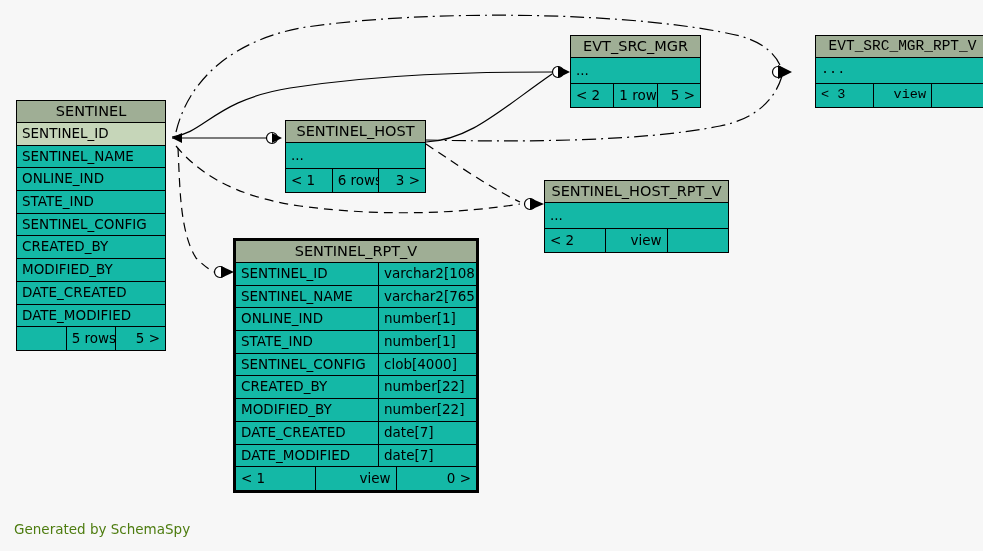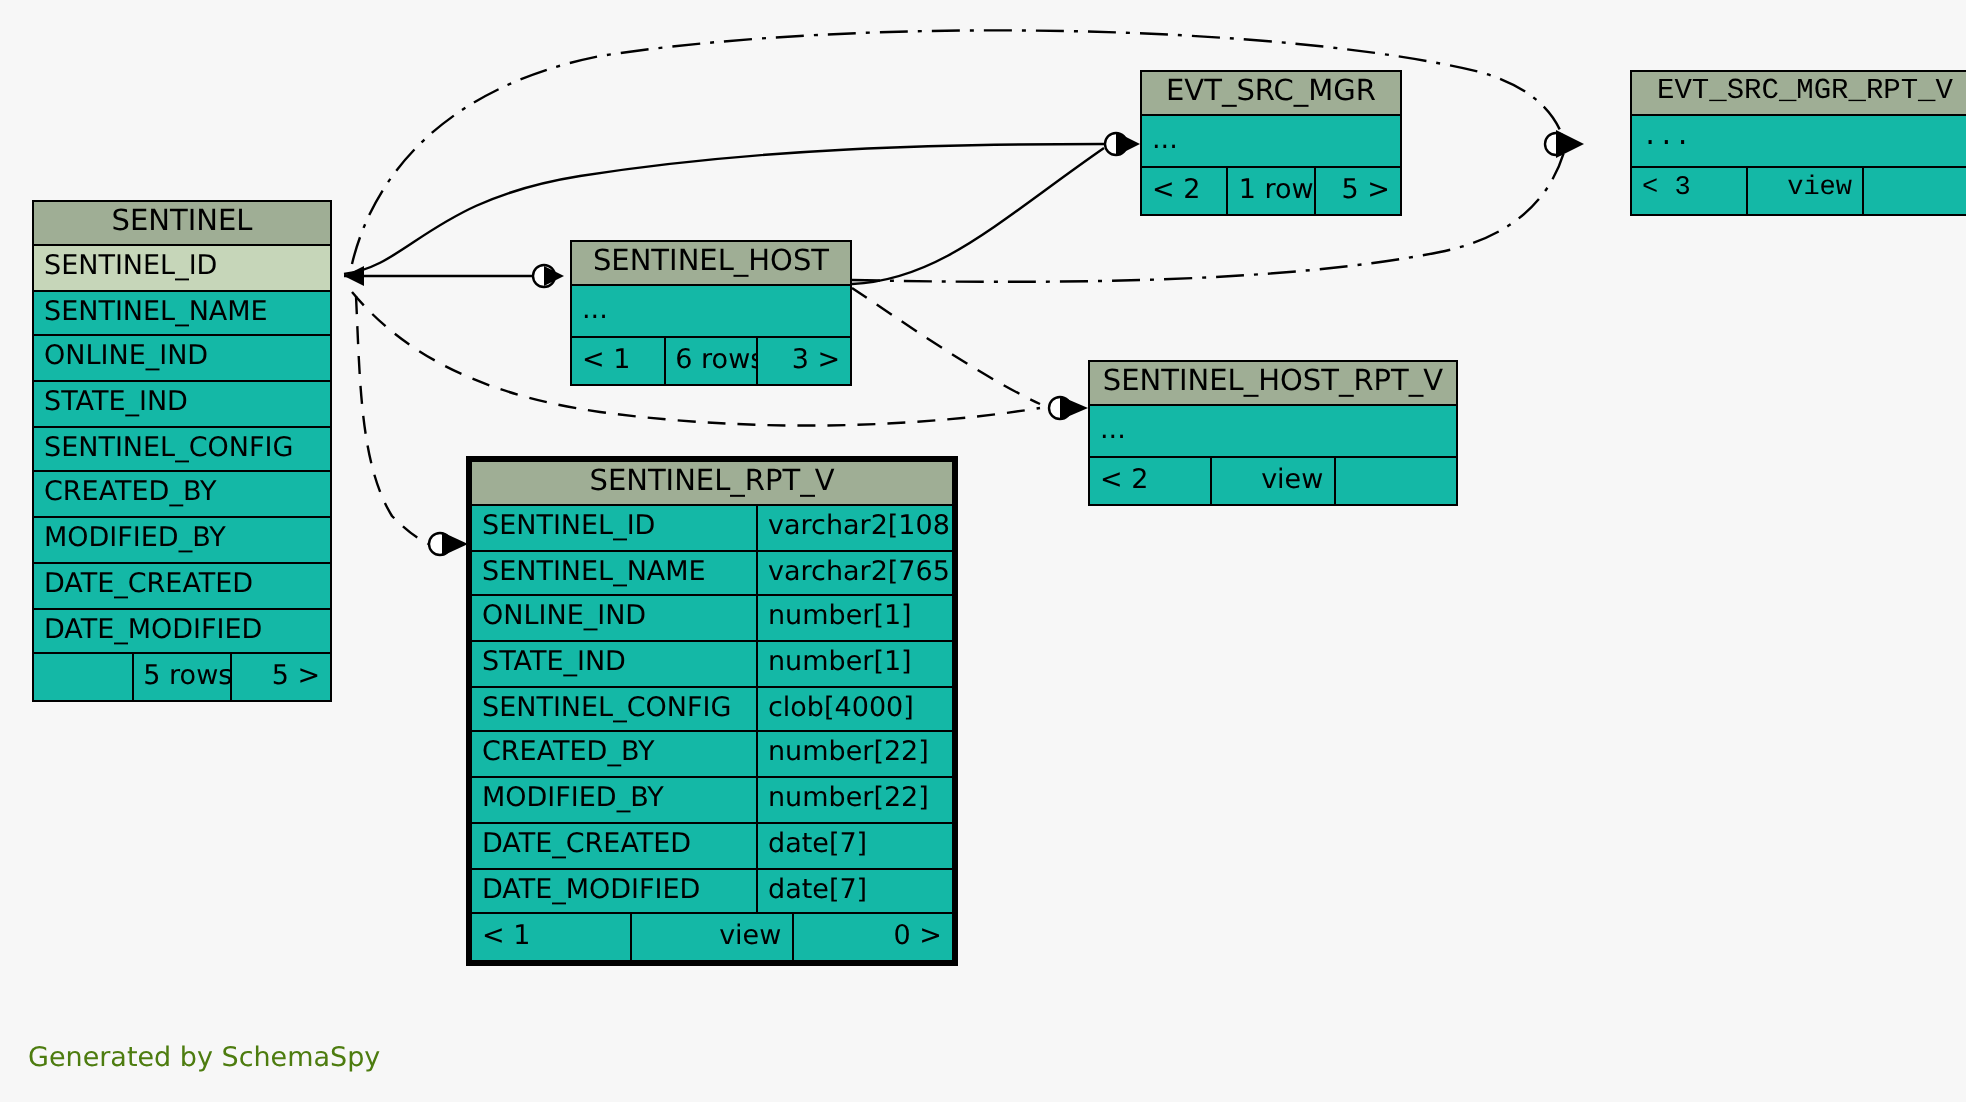--- a/index.html
+++ b/index.html
@@ -228,21 +228,21 @@
     <div class="tbl-row ellipsis">
         <span class="cell-name">...</span>
       </div>
     <div class="tbl-footer">
       <span class="foot-cell foot-left">&lt; 2</span>
       <span class="foot-cell foot-mid">view</span>
       <span class="foot-cell foot-right"></span>
     </div>
   </div>
 
-  <div class="table-box focal" style="left:233px; top:228px; width:246px;">
+  <div class="table-box focal" style="left:233px; top:238px; width:246px;">
     <div class="tbl-header">SENTINEL_RPT_V</div>
     <div class="tbl-row">
       <span class="cell-name">SENTINEL_ID</span>
       <span class="cell-type">varchar2[108]</span>
     </div>
     <div class="tbl-row">
       <span class="cell-name">SENTINEL_NAME</span>
       <span class="cell-type">varchar2[765]</span>
     </div>
     <div class="tbl-row">

